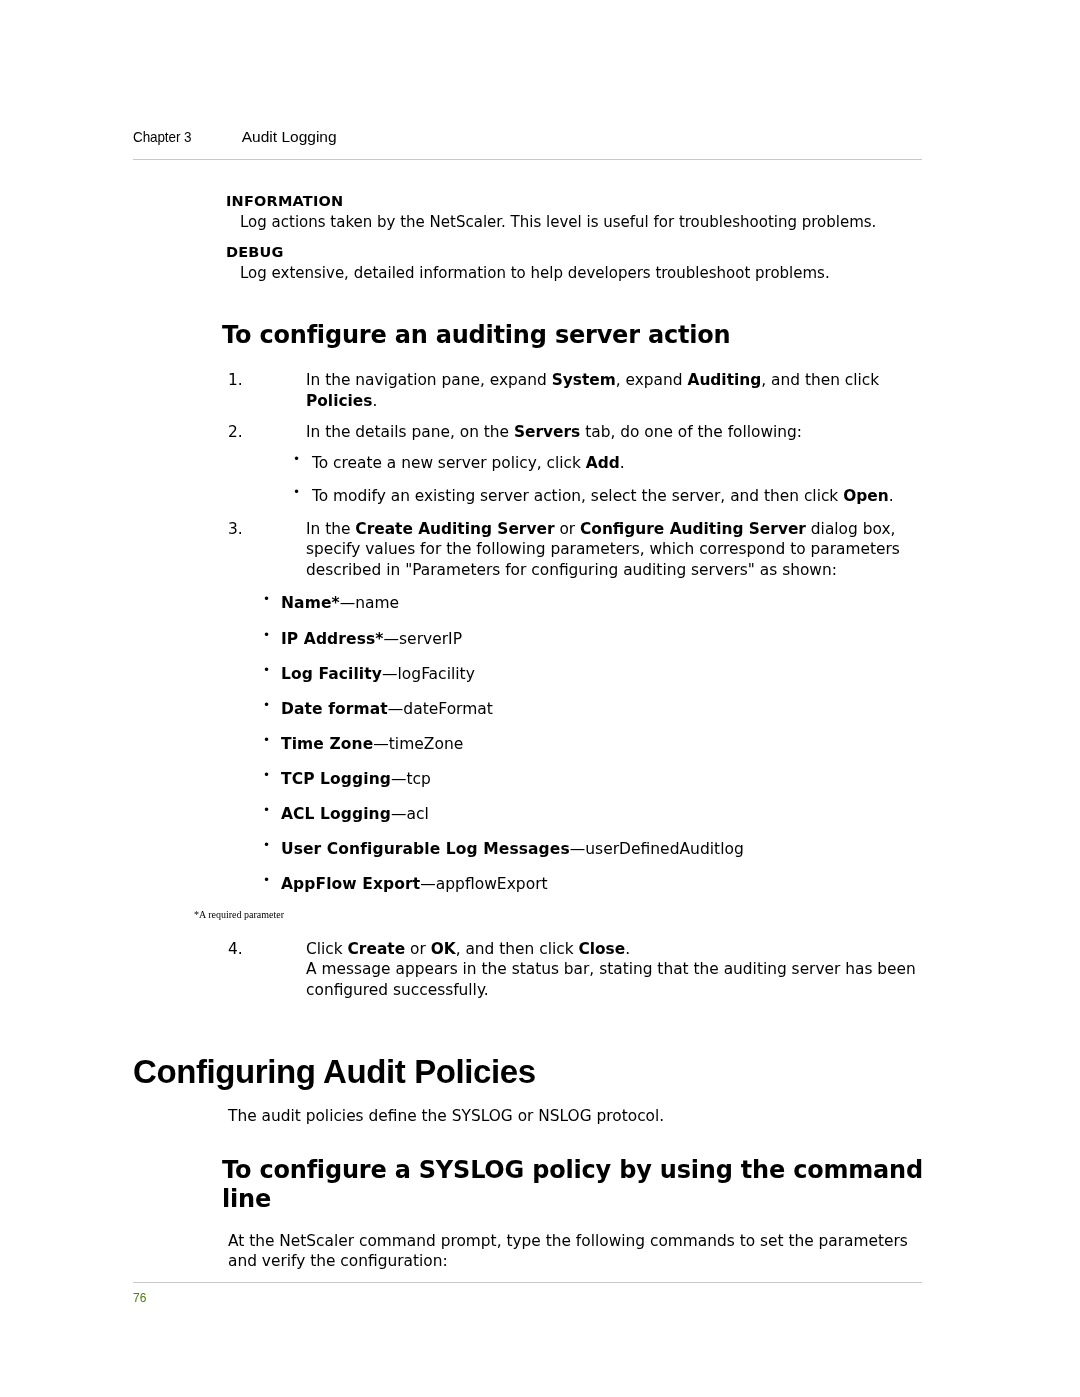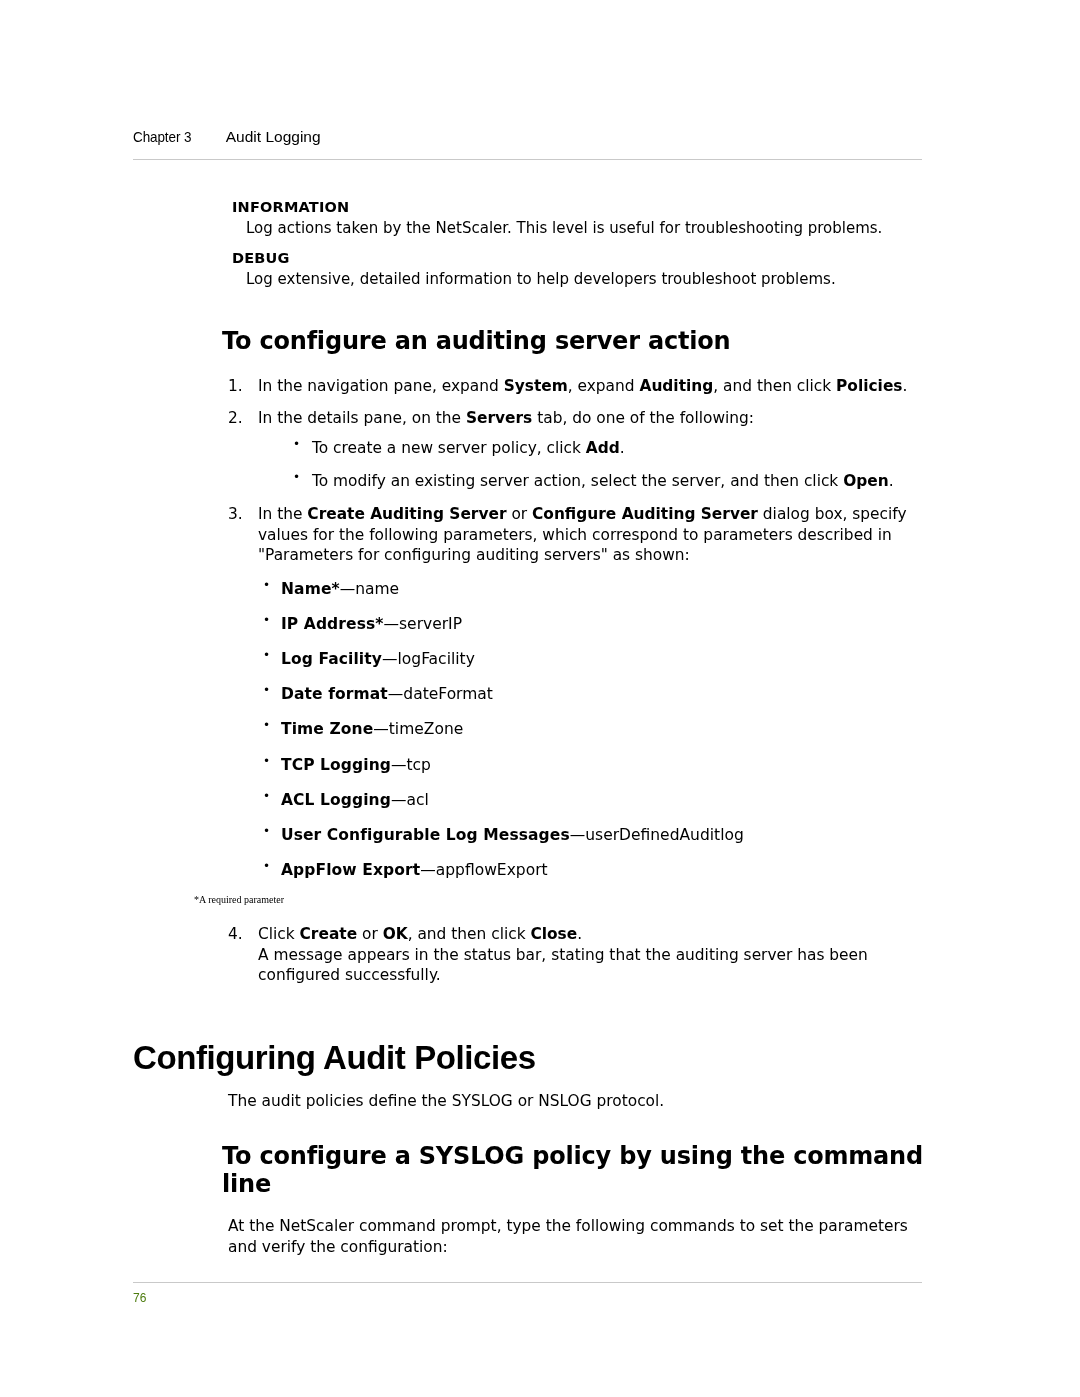--- a/index.html
+++ b/index.html
@@ -38,21 +38,21 @@
     letter-spacing: -0.1px;
     color: #000;
     transform: scaleX(0.93);
     transform-origin: left center;
     white-space: nowrap;
   }
   .chapter-title {
     font-family: "Liberation Sans", sans-serif;
     font-size: 15.5px;
     color: #000;
-    margin-left: 30px;
+    margin-left: 46px;
     white-space: nowrap;
     text-align: right;
   }
   .rule {
     position: absolute;
     left: 133px;
     width: 789px;
     height: 1px;
     background: #c9c9c9;
   }
@@ -70,21 +70,21 @@
 
   
   .content {
     position: absolute;
     top: 188px;
     left: 133px;
     width: 800px;
   }
 
   
-  .deflist { margin: 10px; }
+  .deflist { margin: 4px; }
   .def-term {
     font-family: "DejaVu Sans", sans-serif;
     font-weight: bold;
     font-size: 14.5px;
     letter-spacing: 0.2px;
     margin-left: 89px;
     line-height: 1.25;
   }
   .def-desc {
     font-family: "DejaVu Sans", sans-serif;
@@ -136,20 +136,21 @@
   }
   ol.steps > li > .num {
     position: absolute;
     left: 0;
     top: 0;
     font-family: "DejaVu Sans", sans-serif;
     font-size: 15.4px;
   }
   ol.steps > li .cont {
     display: block;
+    margin-left: 48px;
   }
 
   
   ul.bullets {
     list-style: none;
     margin: 0;
     padding: 0;
     margin-top: 10px;
     margin-left: 34px;
   }

